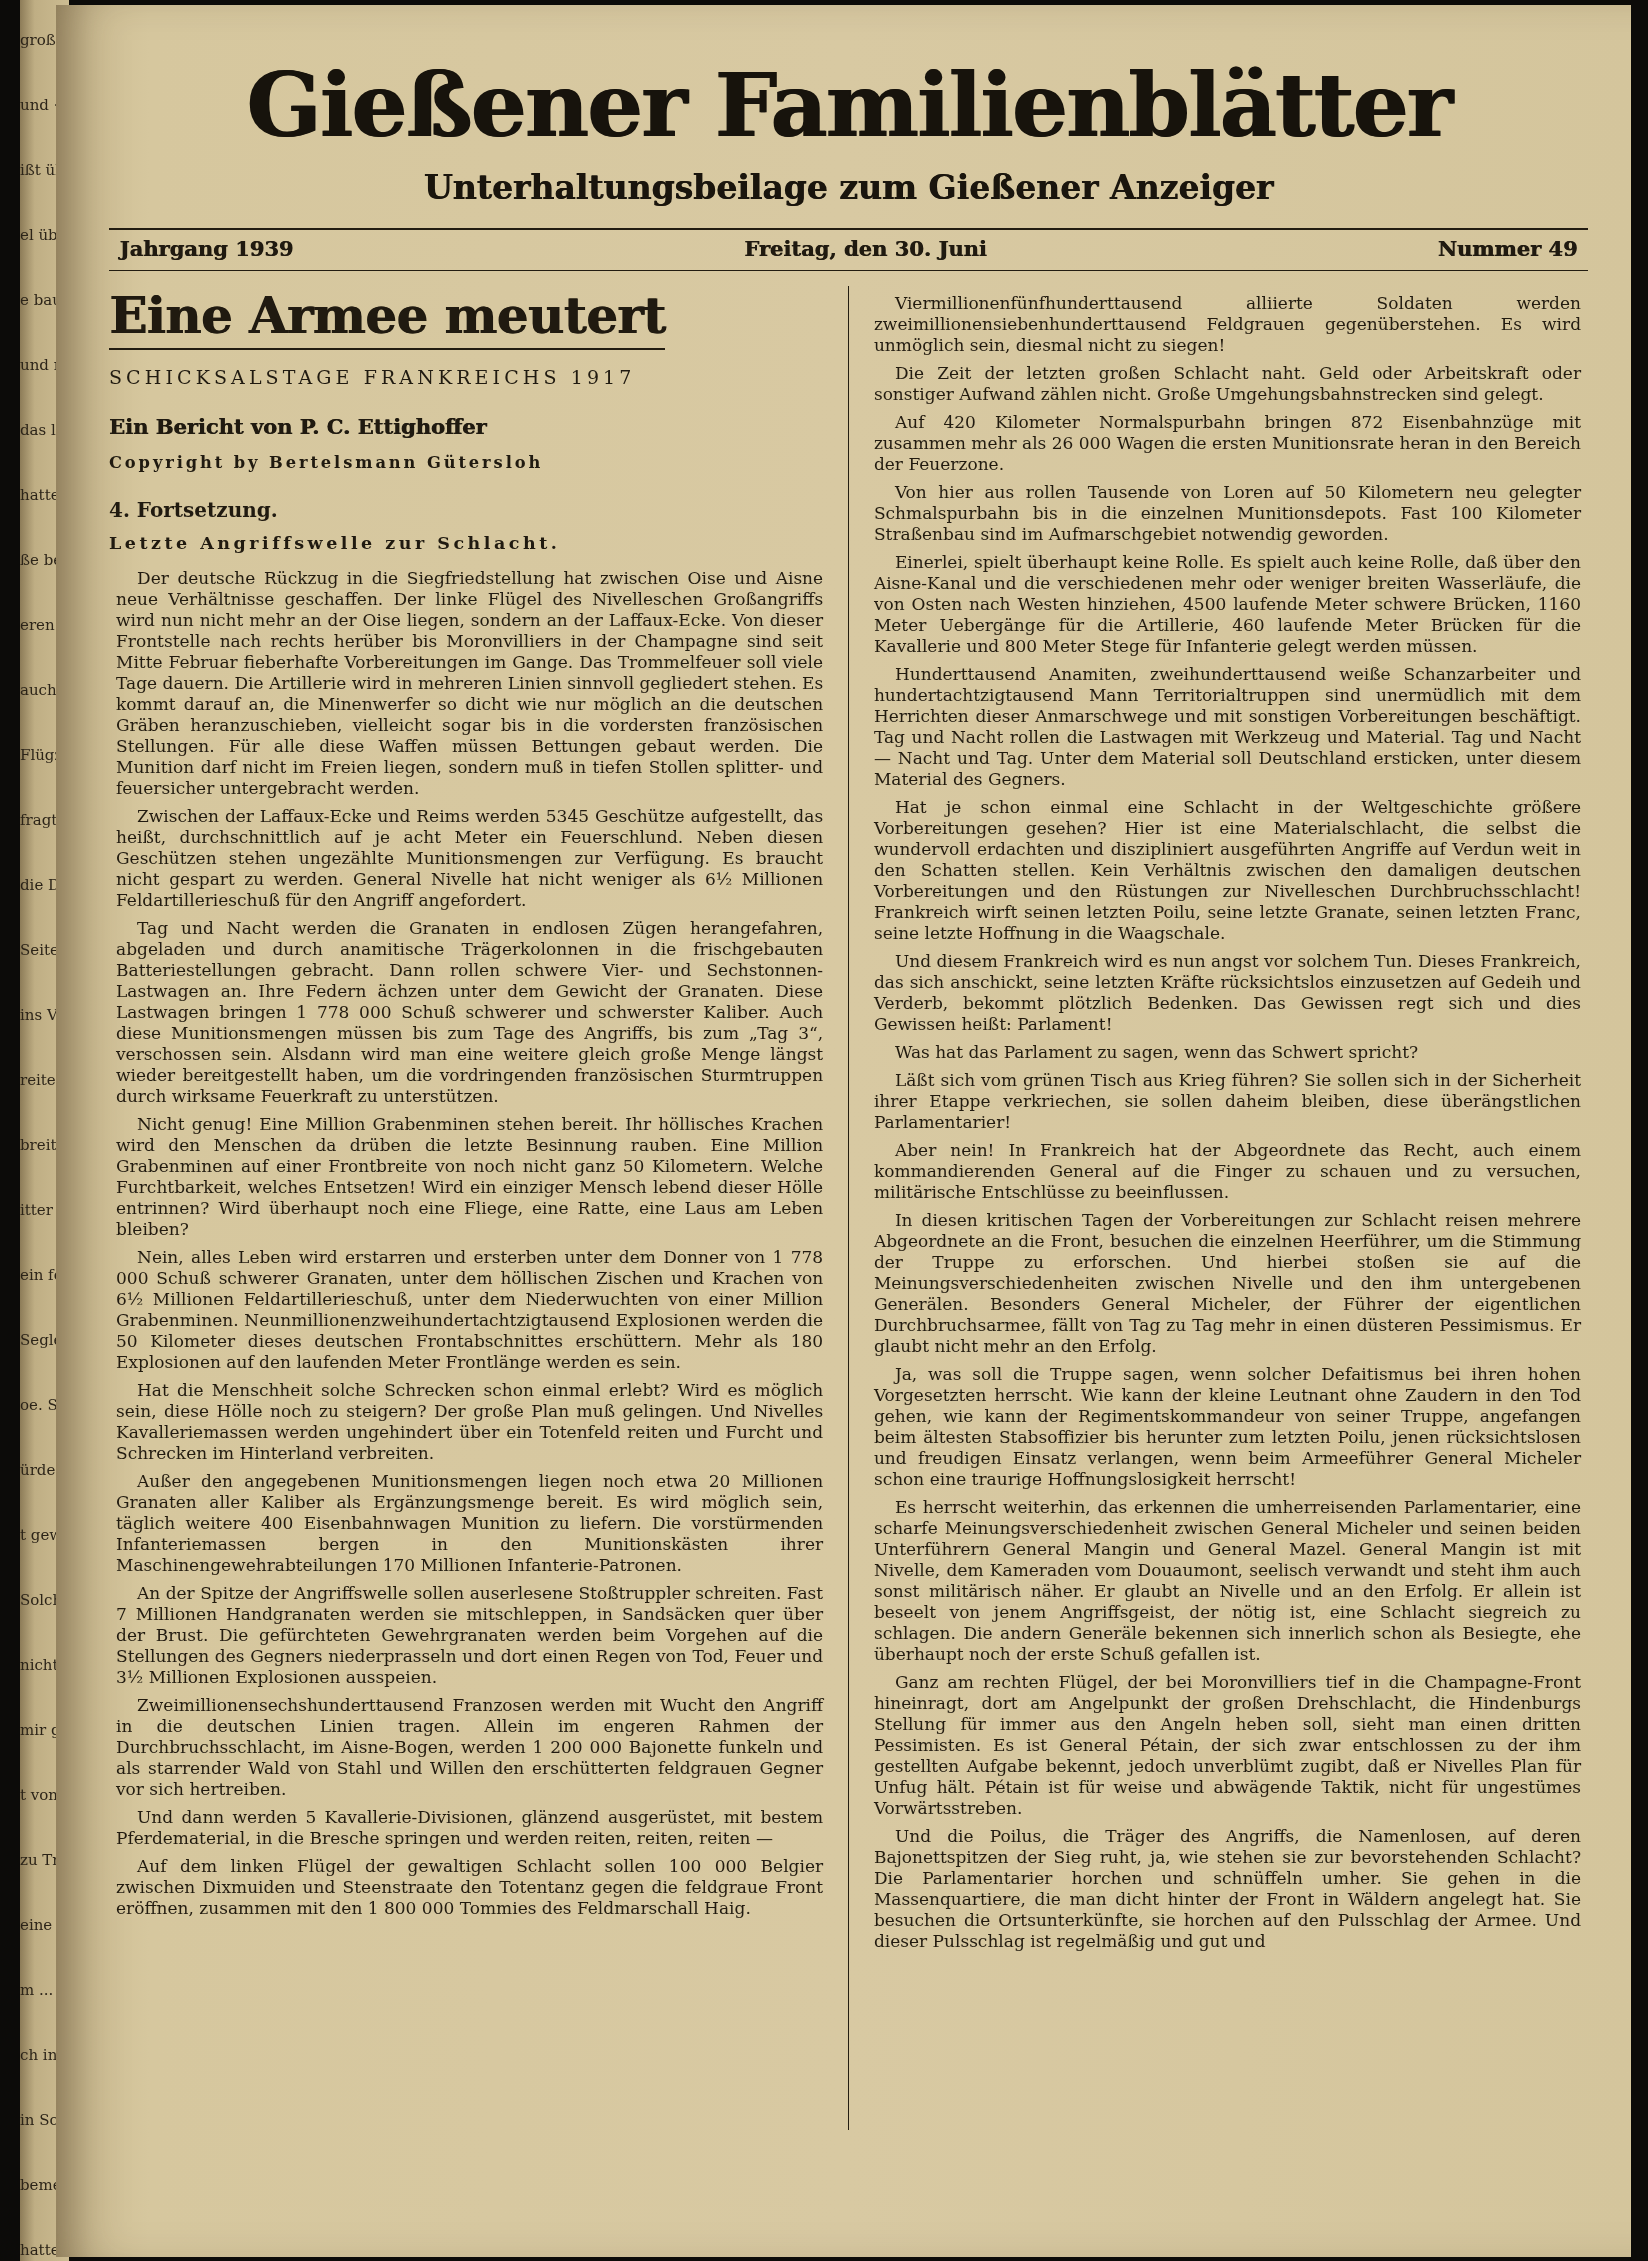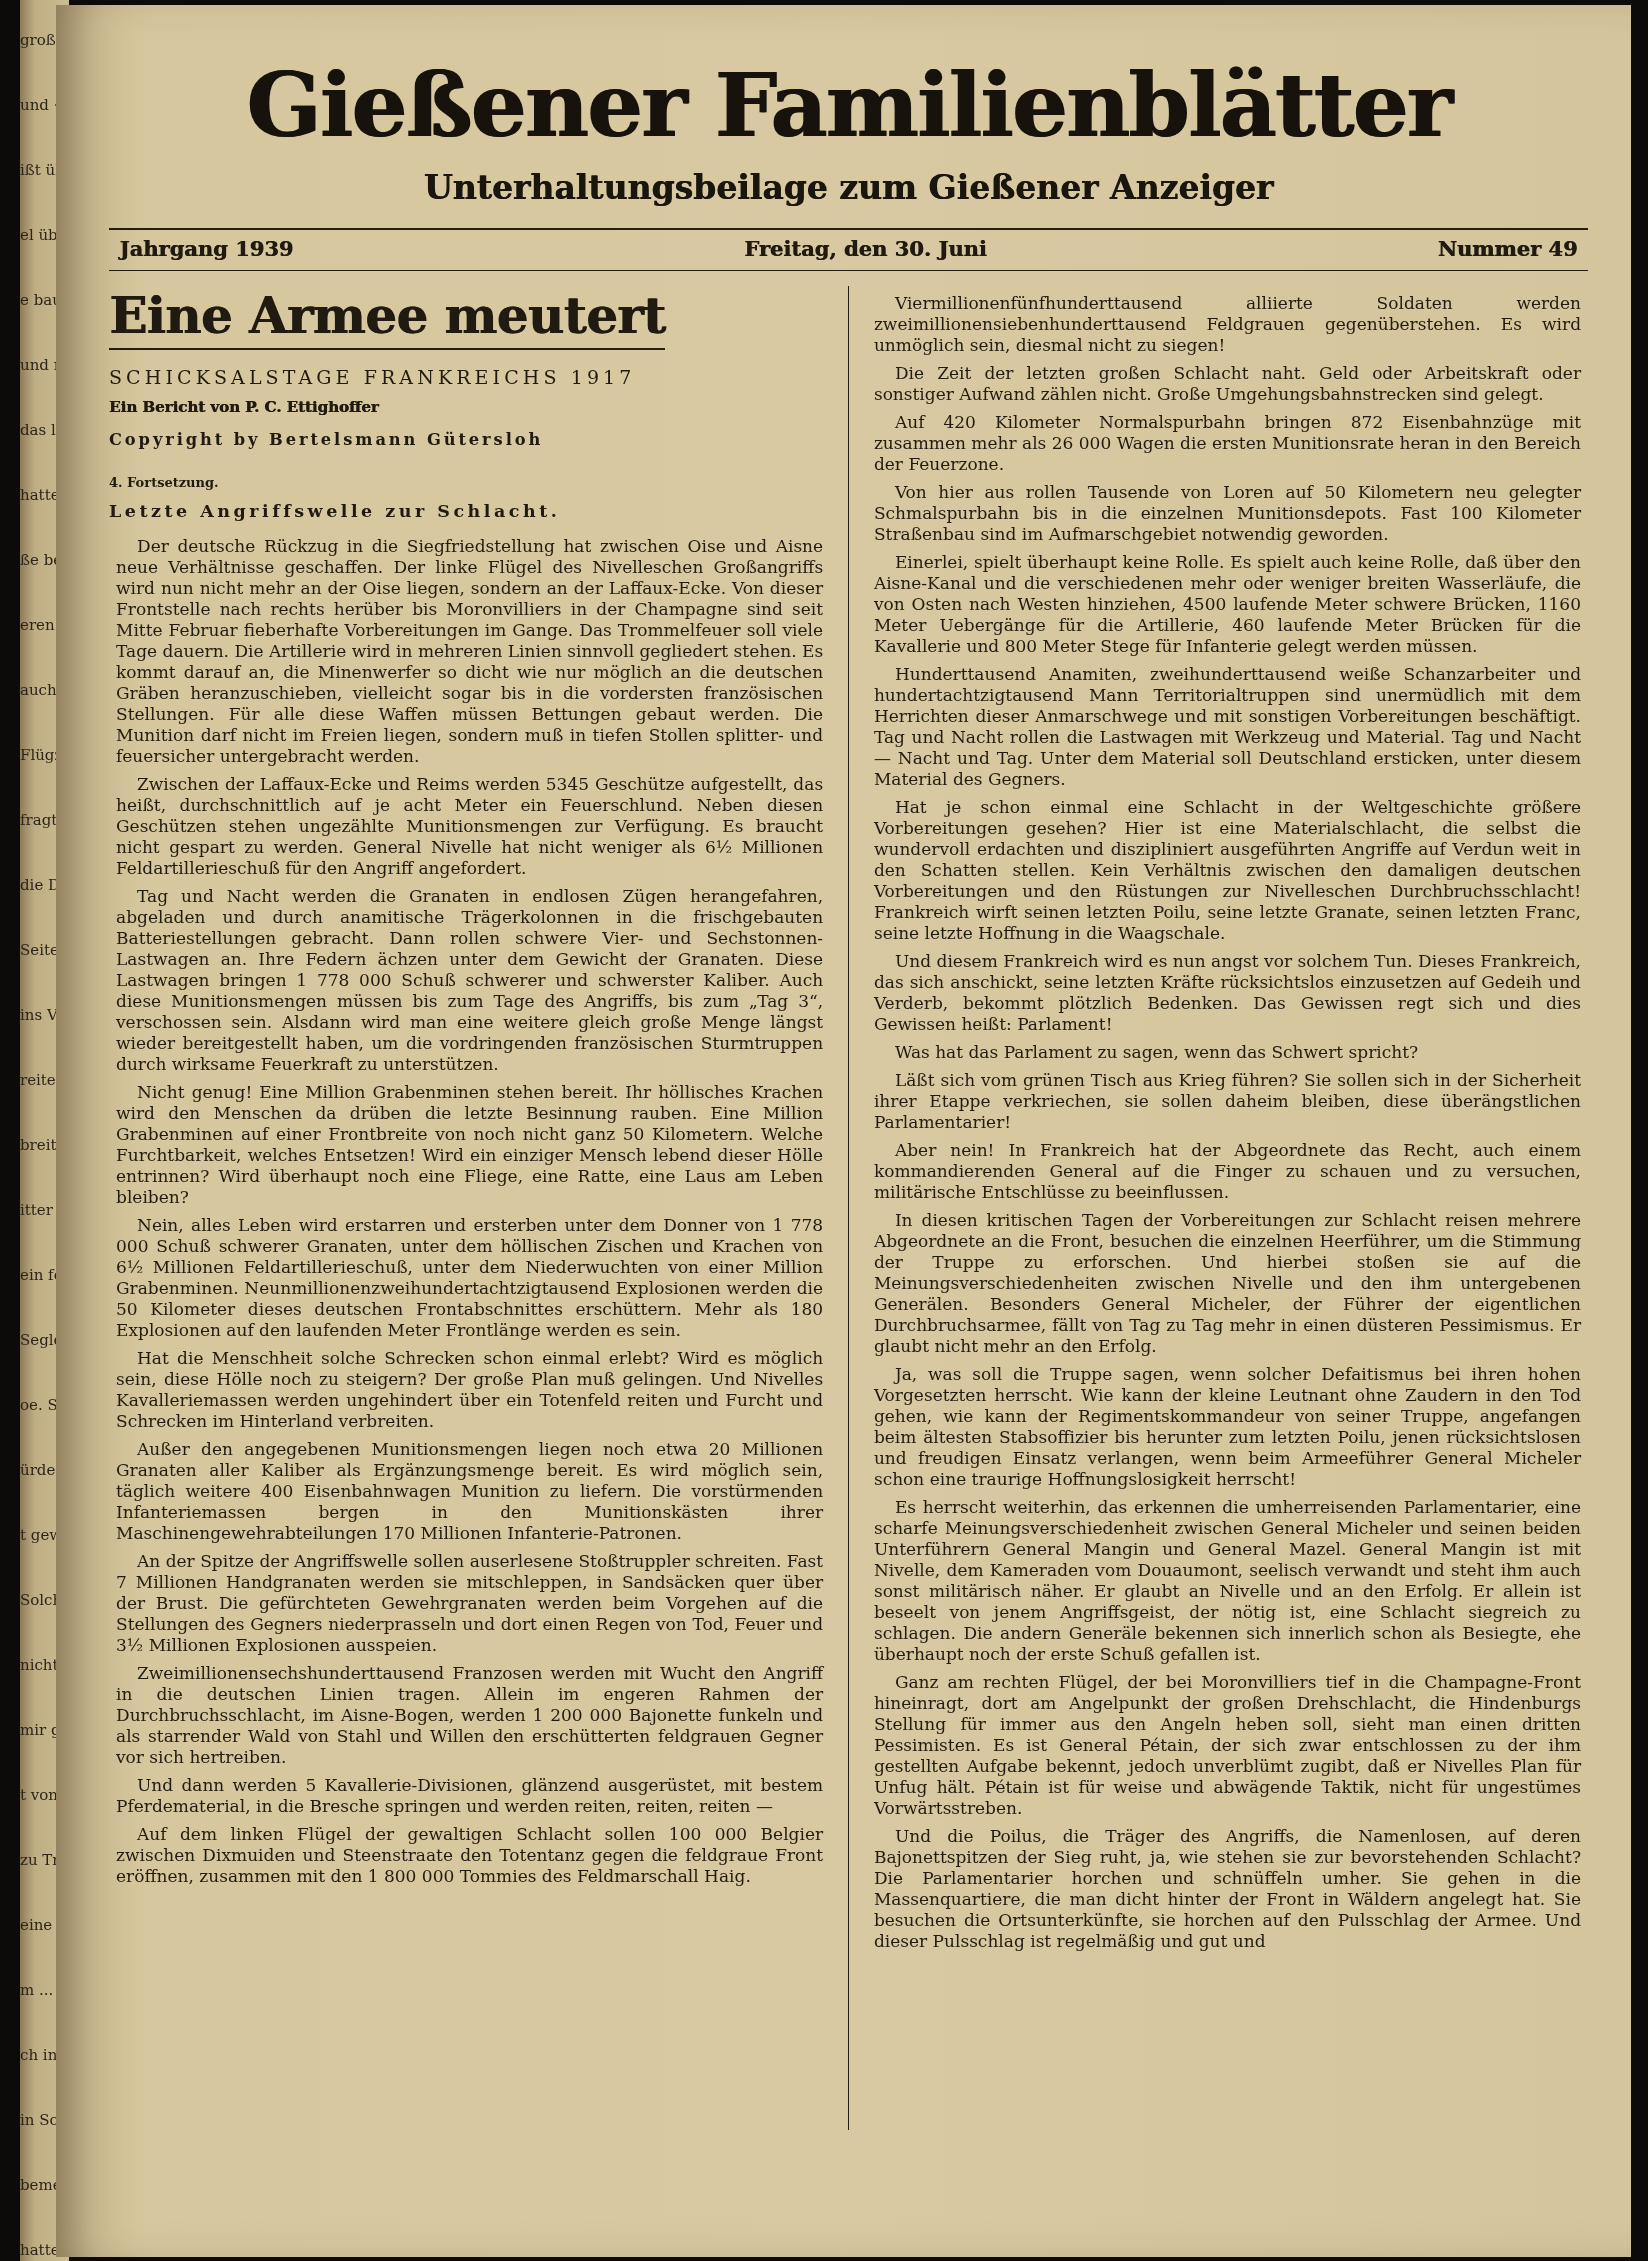--- a/index.html
+++ b/index.html
@@ -71,28 +71,28 @@
     font-size:50px;line-height:1.05;font-weight:bold;
     letter-spacing:-0.6px;
     border-bottom:2.9px solid #221c11;
     padding-bottom:5.8px;
     text-shadow:0.9px 0 0 currentColor;
   }
   .article-sub{
     margin-top:16.3px;font-size:19px;font-weight:normal;letter-spacing:4.1px;
   }
   .article-byline{
-    margin-top:10px;font-size:15px;font-weight:bold;
+    margin-top:26px;font-size:21px;font-weight:bold;
     text-shadow:0.6px 0 0 currentColor;
   }
   .article-copyright{
     margin-top:14px;font-size:16.3px;font-weight:bold;letter-spacing:2.9px;
   }
   .article-installment{
-    margin-top:26px;font-size:13px;font-weight:bold;
+    margin-top:26px;font-size:20px;font-weight:bold;
   }
   .article-section{
     margin-top:10.5px;font-size:17.5px;font-weight:bold;letter-spacing:3.5px;
   }
   .body-text p{
     margin:7px;
     font-size:17px;line-height:21px;
     text-align:justify;
     text-indent:21px;
     hyphens:auto;

